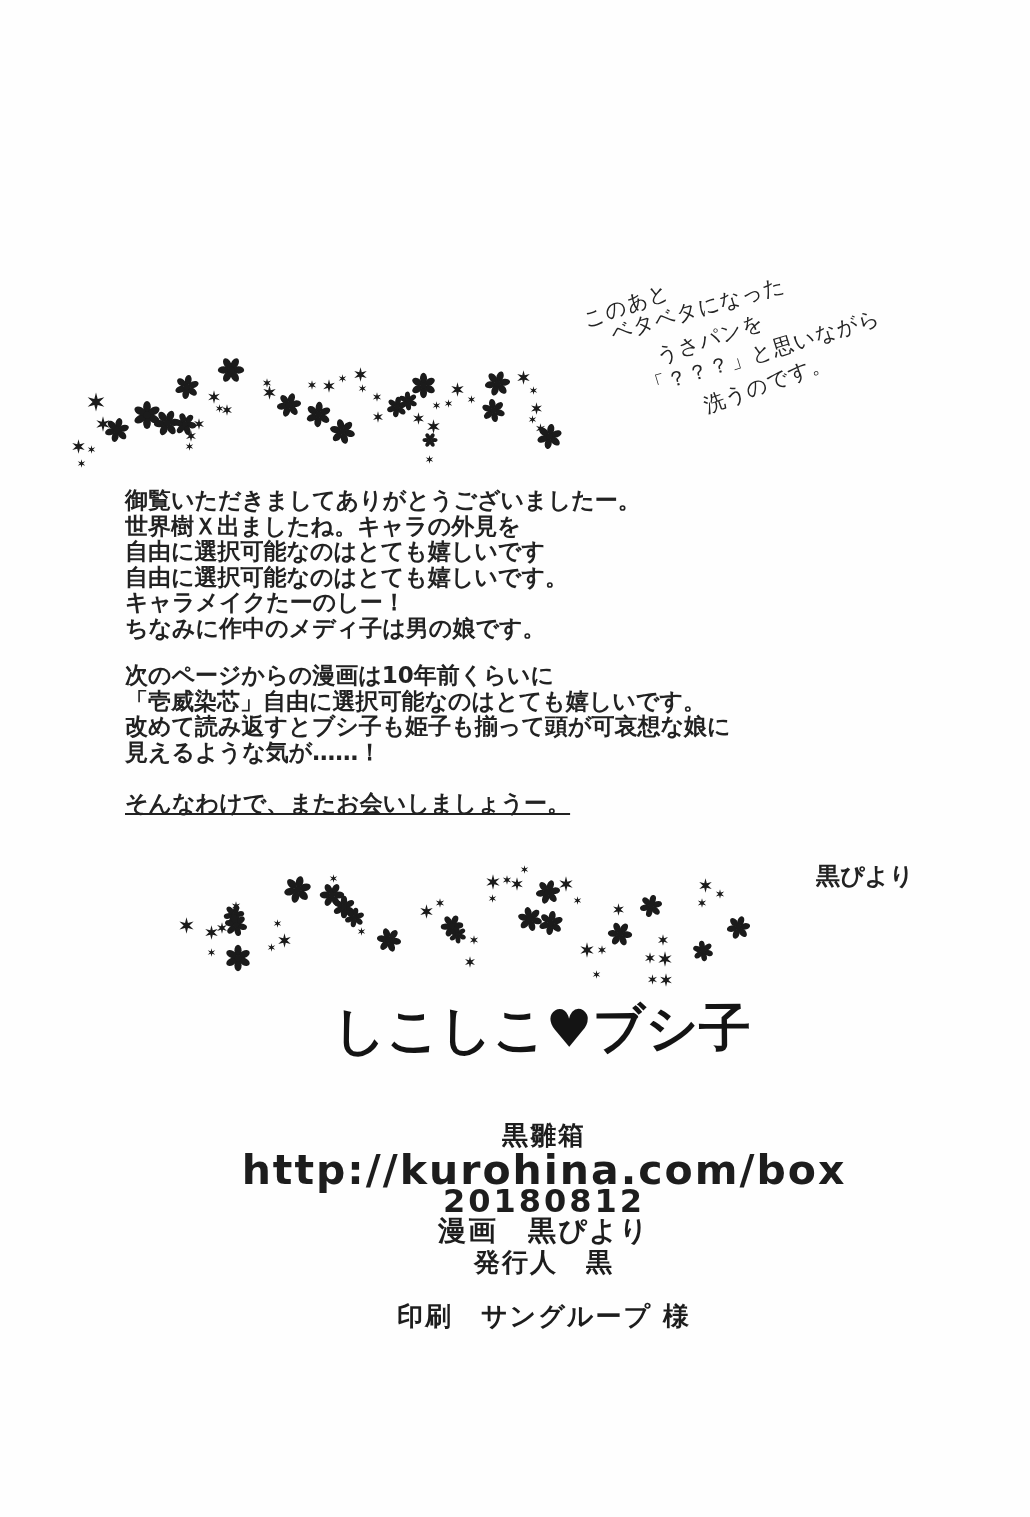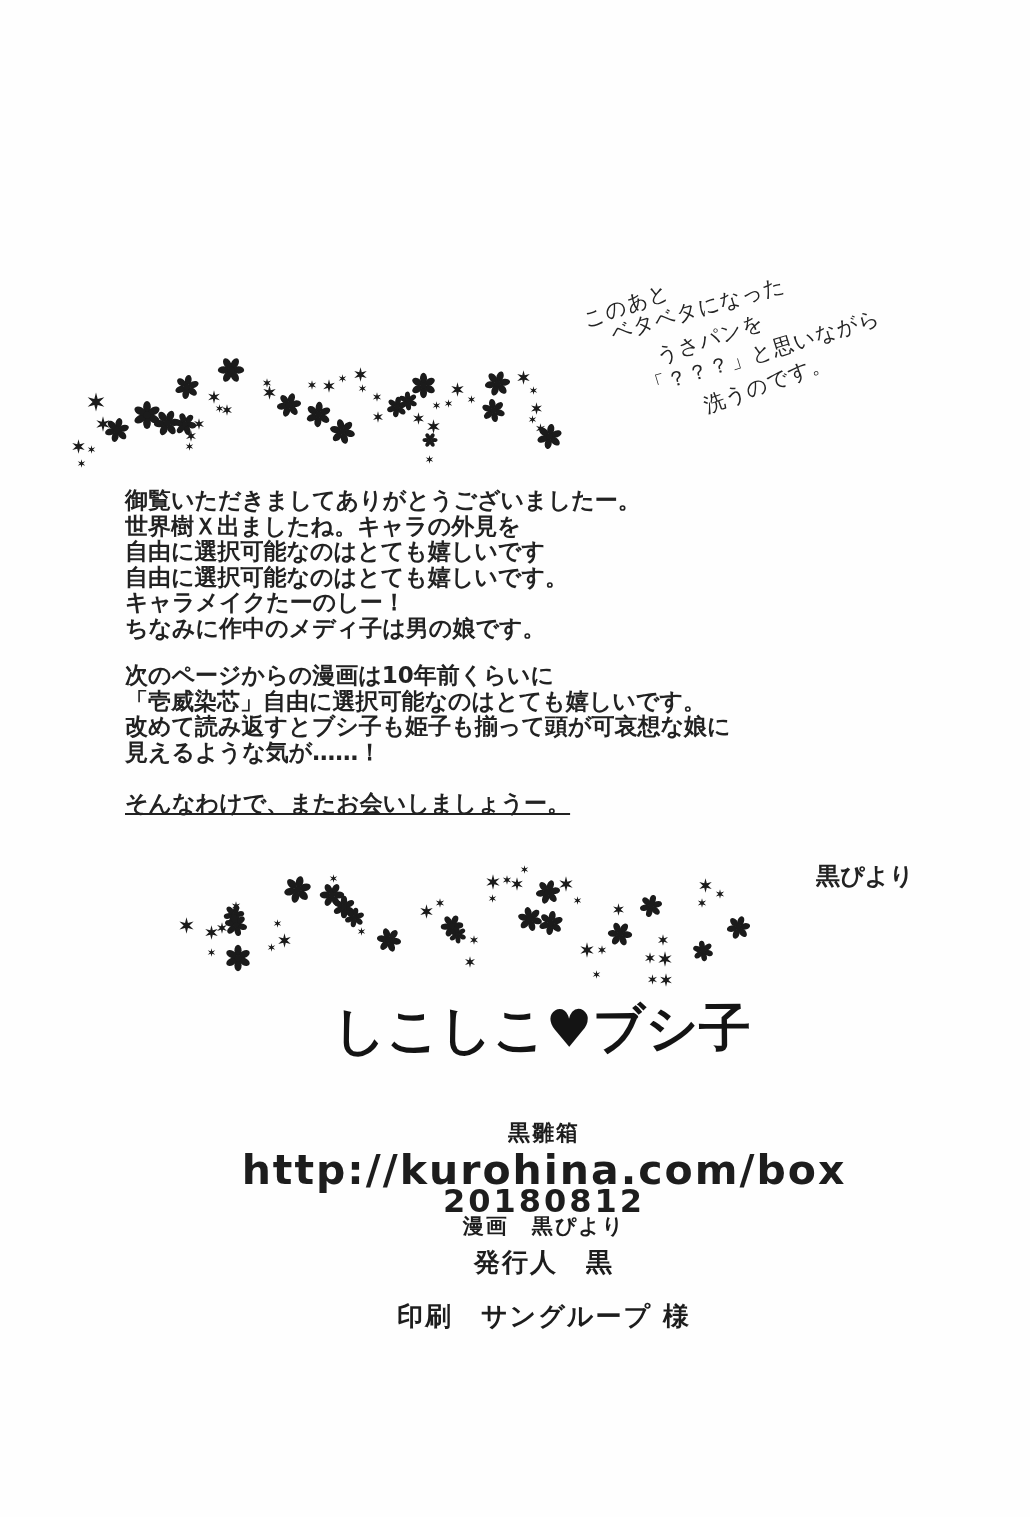--- a/index.html
+++ b/index.html
@@ -43,24 +43,24 @@
   
   .book-title {
     position:absolute; left:333px; top:998px; width:420px;
     font-size:52px; line-height:62px; font-weight:bold; color:#141414;
     letter-spacing:0px; white-space:pre; transform:rotate(-0.5deg);
   }
 
   
   .colophon { position:absolute; left:58px; top:1118px; width:972px; height:240px; text-align:center; color:#1d1d1d; }
   .c-line { position:absolute; left:0; width:100%; font-weight:bold; white-space:pre; }
-  .c-circle   { top:0px;   font-size:22px; letter-spacing:2px; }
+  .c-circle   { top:0px;   font-size:26px; letter-spacing:2px; }
   .c-url      { top:28px;  font-size:41px; letter-spacing:2px; }
   .c-date     { top:64px;  font-size:32px; letter-spacing:3px; }
-  .c-manga    { top:94px;  font-size:21px; letter-spacing:2px;font-family:Liberation Serif, serif; }
+  .c-manga    { top:94px;  font-size:28px; letter-spacing:2px;font-family:Liberation Serif, serif; }
   .c-publisher{ top:127px; font-size:26px; letter-spacing:2px; }
   .c-printer  { top:181px; font-size:26px; letter-spacing:2px; }
 
   .defs-hidden { position:absolute; width:0; height:0; overflow:hidden; }
 </style>
 </head>
 <body>
 
 <div class="page">
 

